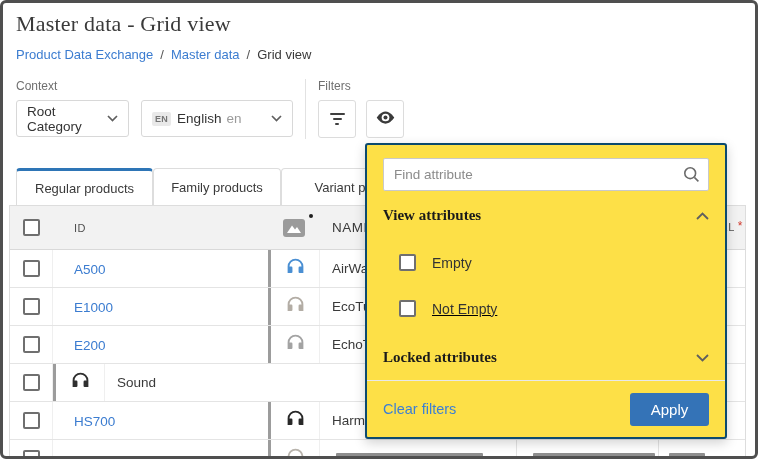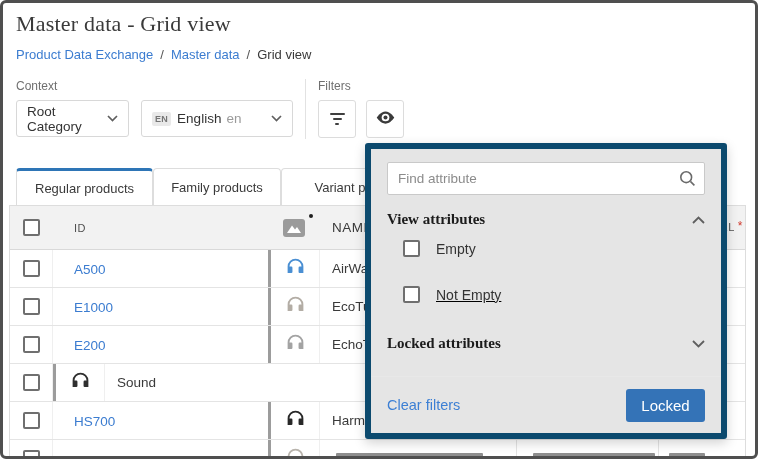--- a/index.html
+++ b/index.html
@@ -94,36 +94,36 @@
   .img-head-icon { position:relative; width:22px; height:18px; }
   .img-dot { position:absolute; width:4px; height:4px; border-radius:50%; background:#1f1f1f; top:8px; left:41px; }
   .el-frag { position:absolute; right:2px; top:15px; display:flex; align-items:flex-start; }
   .req-star { color:#cf3b2f; font-size:12px; margin-left:3px; line-height:10px; }
   .sliver { position:absolute; background:#7a7a7a; height:4px; top:13px; border-radius:1px; opacity:.85; }
   .pr-border { position:absolute; top:0; bottom:0; width:1px; background:#e4e4e4; }
 
   
   .popup {
     position:absolute; left:362px; top:140px; width:362px; height:296px;
-    background:#e5e5e5; border:6px solid #0c4a6e; border-radius:3px;
+    background:#fde047; border:2px solid #0c4a6e; border-radius:3px;
     box-shadow:0 4px 12px rgba(0,0,0,.18); z-index:5;
   }
   .popup-inner { padding:13px 16px 0; }
   .search-wrap { position:relative; }
   .search-input {
     width:100%; height:33px; border:1px solid #c9c9c9; border-radius:2px;
     padding:0 34px 0 10px; font-size:13.5px; color:#333; outline:none;
     font-family:"Liberation Sans", sans-serif;
   }
   .search-input::placeholder { color:#8b8b8b; }
   .search-icon { position:absolute; right:9px; top:8px; }
   .sec-head { display:flex; justify-content:space-between; align-items:center; margin-top:15px; }
   .sec-title { font-family:"Liberation Serif", serif; font-weight:bold; font-size:15px; color:#1b1b1b; }
   .opt { display:flex; align-items:center; gap:16px; margin-left:16px; }
-  .opt-1 { margin-top:12px; }
+  .opt-1 { margin-top:30px; }
   .opt-2 { margin-top:29px;text-decoration:underline; }
   .opt-label { font-size:14px; color:#333; }
   .sec-head-2 { margin-top:31px; }
   .popup-footer {
     position:absolute; left:0; right:0; bottom:0; height:57px; border-top:1px solid #e8e8e8;
     display:flex; align-items:center; justify-content:space-between; padding:7px 16px;
   }
   .clear-link { font-size:14.5px; color:#3c7fd4; text-decoration:none; cursor:pointer; }
   .apply-btn {
     width:79px; height:33px; background:#3473b7; color:#fff; border:none; border-radius:3px;
@@ -352,17 +352,17 @@
         <span>
           <svg width="13" height="8" viewBox="0 0 13 8">
               <polyline points="1,1 6.5,6.5 12,1" fill="none" stroke="#5f5f5f" stroke-width="1.8"></polyline>
             </svg>
         </span>
       </div>
     </div>
 
     <div class="popup-footer">
       <a class="clear-link">Clear filters</a>
-      <button class="apply-btn">Locked</button>
+      <button class="apply-btn">Apply</button>
     </div>
   </div>
 
 </div>
 
 </body></html>

